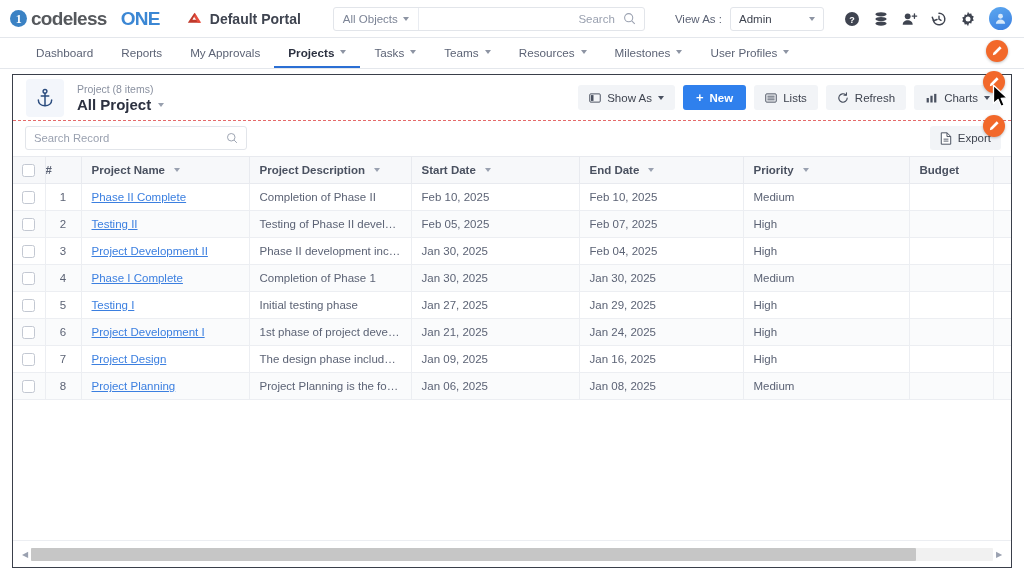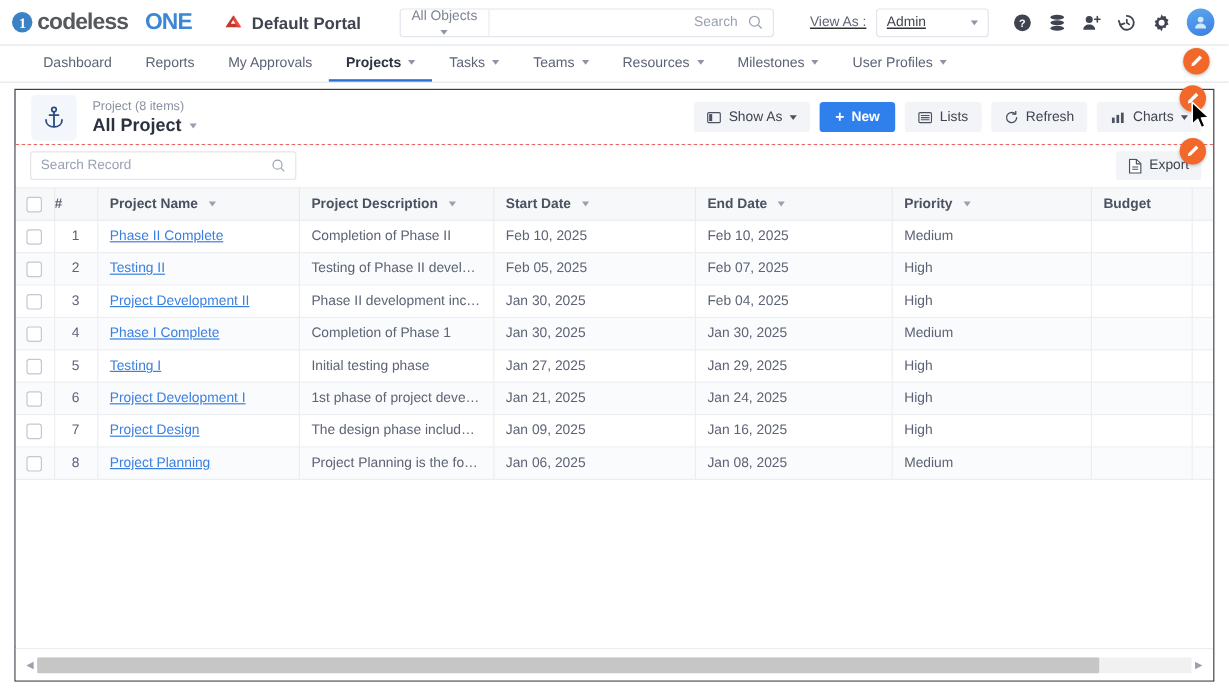--- a/index.html
+++ b/index.html
@@ -53,36 +53,35 @@
     border: 1px solid #e2e5ea; border-radius: 3px;
     display: flex; align-items: center;
     background: #fff;
   }
   .obj-select {
     display: flex; align-items: center; gap: 5px;
     padding: 0 9px; height: 100%;
     font-size: 11.5px; color: #7c8496;
     border-right: 1px solid #e9ecf1;
     white-space: nowrap;
-    flex-direction: column;
   }
   .caret { width: 0; height: 0; border-left: 3.5px solid transparent;
            border-right: 3.5px solid transparent; border-top: 4px solid #8d94a3; }
   .search-input {
     flex: 1; border: none; outline: none; background: transparent;
     font-size: 11.5px; color: #3f4450; padding: 0 8px;
     font-family: "Liberation Sans", sans-serif;
     text-align: right;
   }
   .search-input::placeholder { color: #9aa1b0; }
   .mag { margin-right: 8px; }
 
   .spacer { flex: 1; }
 
-  .viewas { display:flex; align-items:center; gap:8px; white-space: nowrap; text-decoration: underline; }
+  .viewas { display:flex; align-items:center; gap:8px; white-space: nowrap; }
   .viewas-label { font-size: 11.5px; color: #5c6375; }
   .viewas-box {
     width: 94px; height: 24px; border: 1px solid #e2e5ea; border-radius: 3px;
     display: flex; align-items: center; justify-content: space-between;
     padding: 0 8px; font-size: 11.5px; color: #3f4450;
   }
   .hdr-icons { display: flex; align-items: center; gap: 13px; margin-left: 20px; }
   .hdr-ico { width: 16px; height: 16px; display:block; color: #3f4450; cursor: pointer; }
   .avatar {
     width: 23px; height: 23px; border-radius: 50%;

